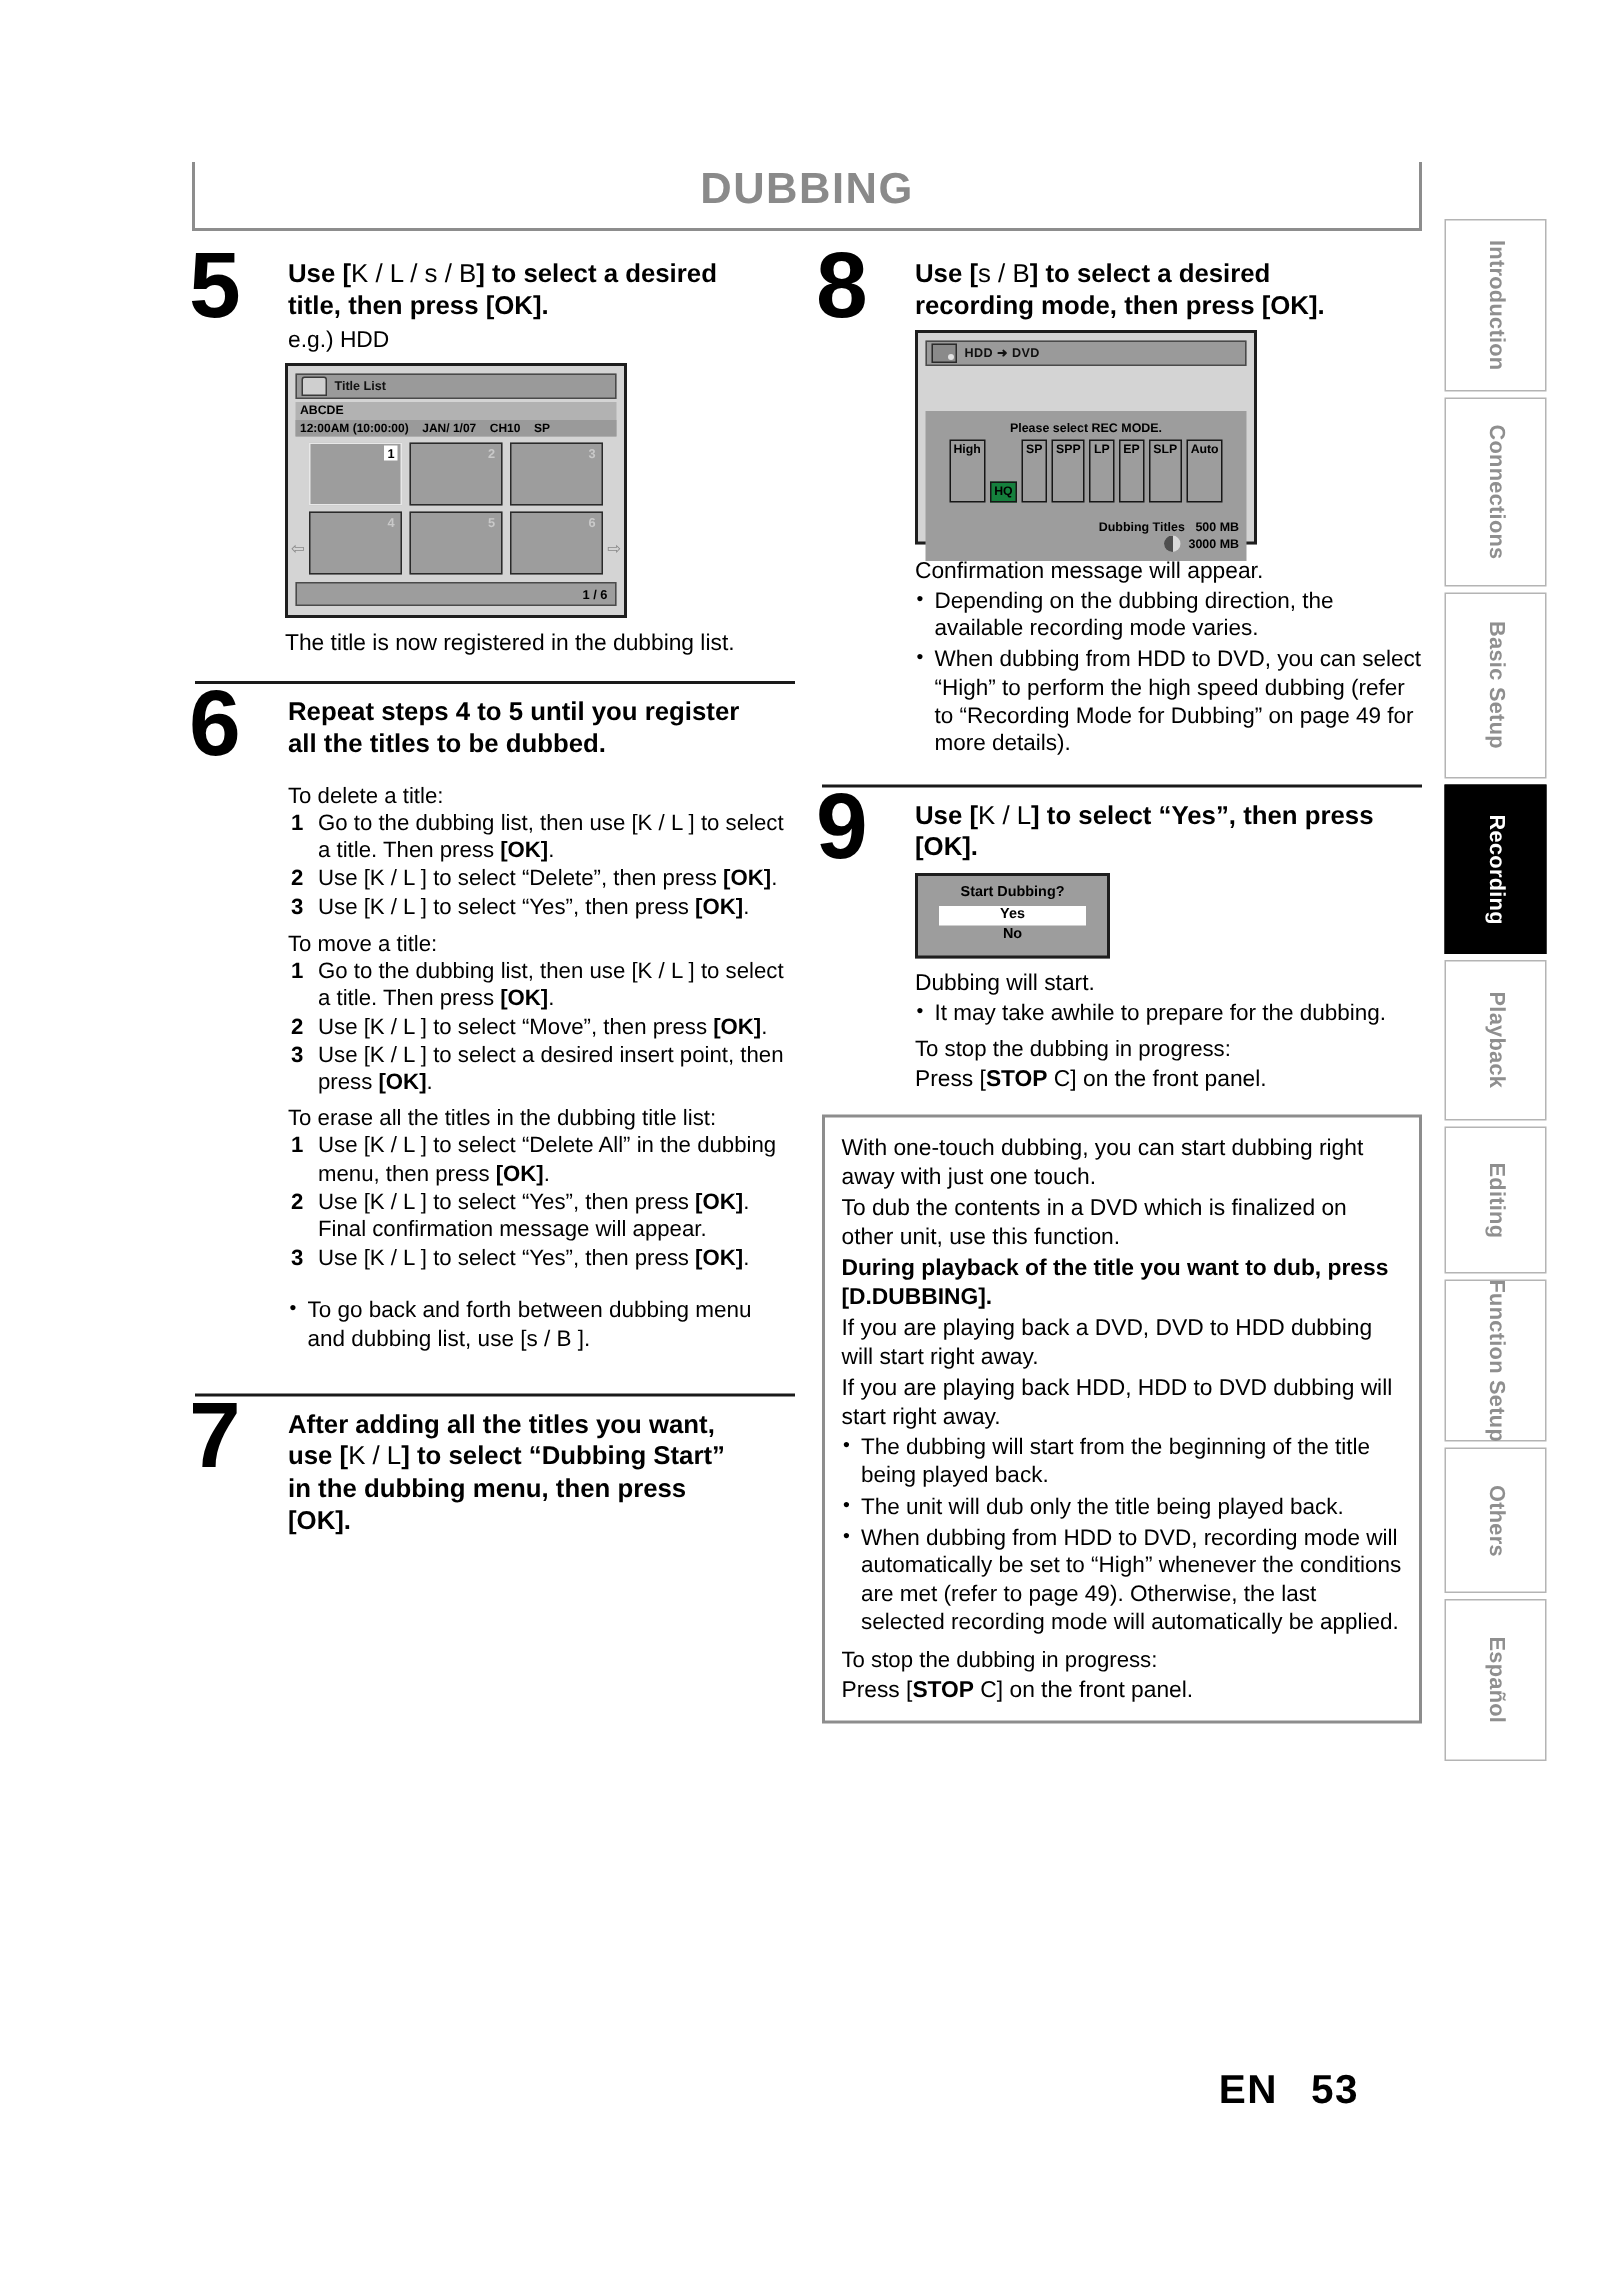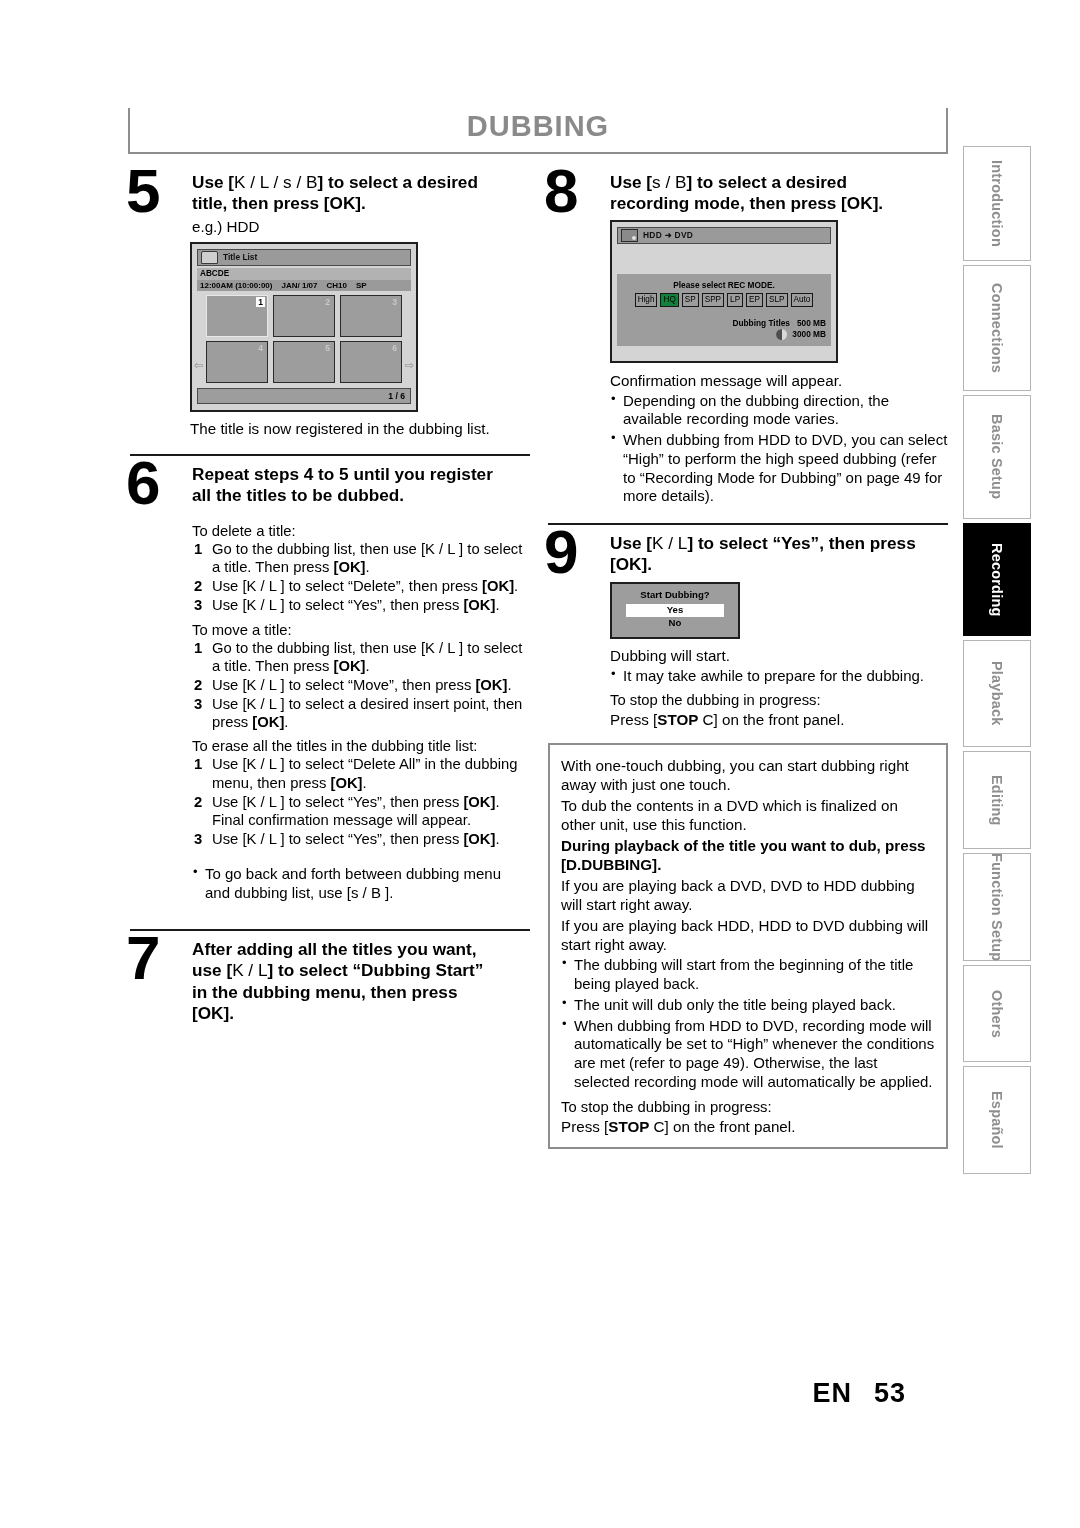--- a/index.html
+++ b/index.html
@@ -293,25 +293,25 @@
   }
   .rec-modes {
     display: flex;
     justify-content: center;
     gap: 3px;
   }
   .mode {
     border: 1.3px solid #161616;
     background: #9d9d9d;
     font-size: 8.2px;
-    font-weight: normal;
+    font-weight: bold;
     padding: 0px 2px 1px 2px;
     line-height: 1.35;
   }
-  .mode.sel { background: #15803d; }
+  .mode.sel { background: #15803d; margin-top: 28px; }
   .rec-dub {
     margin-top: 11px;
     font-size: 8.3px;
     font-weight: bold;
     display: flex;
     justify-content: flex-end;
     align-items: center;
     gap: 7px;
   }
   .rec-dub2 {

